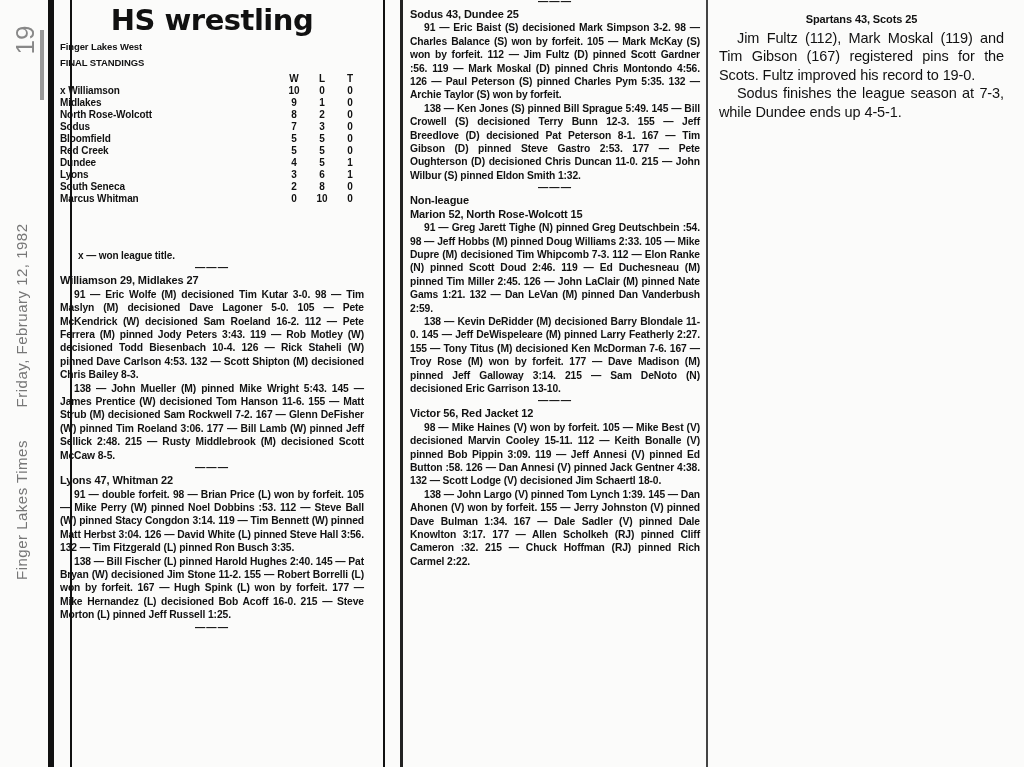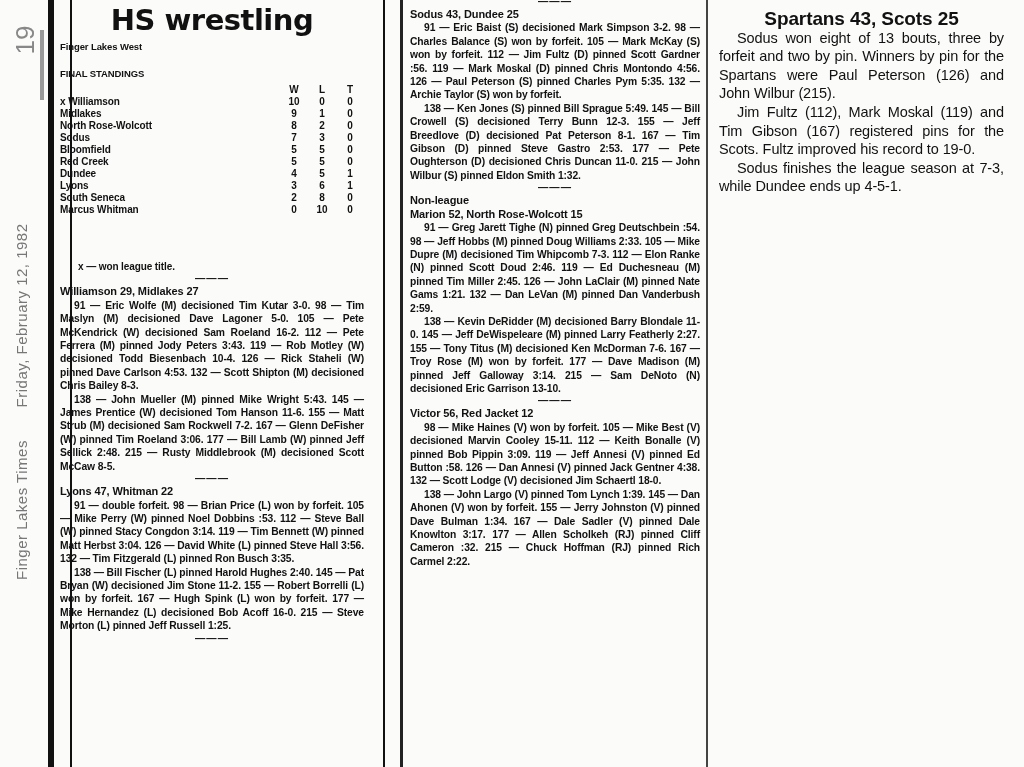--- a/index.html
+++ b/index.html
@@ -51,21 +51,21 @@
     line-height: 34px;
   }
   .subhead { text-align: left; font-size: 9.5px; line-height: 12px; margin-top: 4px; }
   table.stand { width: 100%; border-collapse: collapse; margin-top: 4px; font-size: 10px; }
   table.stand td, table.stand th { padding: 0; line-height: 12px; font-weight: bold; }
   table.stand .n { width: 28px; text-align: center; }
   .note { padding-left: 18px; font-size: 10px; margin-top: 44px; }
   .sep { text-align: center; letter-spacing: 1px; line-height: 12px; }
   .head { font-size: 11px; }
   .para { text-indent: 14px; margin: 0; }
-  .c3 .head3 { text-align: center; font-weight: bold; font-size: 19px; }
+  .c3 .head3 { text-align: center; font-weight: bold; font-size: 11px; }
   .c3 .para { text-indent: 18px; }
 </style>
 </head>
 <body>
 
 <div class="side-label">
   <div class="side-page">19</div>
   <div class="side-text">
     <span>Finger Lakes Times</span>
     &nbsp;&nbsp;&nbsp;&nbsp;&nbsp;
@@ -75,21 +75,21 @@
 <div class="rule-gray"></div>
 <div class="rule-left"></div>
 
 <div class="col-box col1"></div>
 <div class="col2-rule-l"></div>
 <div class="col2-rule-r"></div>
 
 <div class="col c1">
   <div class="title">HS wrestling</div>
   <div class="subhead">Finger Lakes West</div>
-  <div class="subhead" style="margin-top:15px">FINAL STANDINGS</div>
+  <div class="subhead" style="margin-top:4px">FINAL STANDINGS</div>
   <table class="stand">
     <tbody>
         <tr>
       <td></td>
       <td class="n">W</td>
       <td class="n">L</td>
       <td class="n">T</td>
     </tr>
     </tbody>
       <tbody id="stand-body">
@@ -178,16 +178,15 @@
   <p class="para">91 — Greg Jarett Tighe (N) pinned Greg Deutschbein :54. 98 — Jeff Hobbs (M) pinned Doug Williams 2:33. 105 — Mike Dupre (M) decisioned Tim Whipcomb 7-3. 112 — Elon Ranke (N) pinned Scott Doud 2:46. 119 — Ed Duchesneau (M) pinned Tim Miller 2:45. 126 — John LaClair (M) pinned Nate Gams 1:21. 132 — Dan LeVan (M) pinned Dan Vanderbush 2:59.</p>
   <p class="para">138 — Kevin DeRidder (M) decisioned Barry Blondale 11-0. 145 — Jeff DeWispeleare (M) pinned Larry Featherly 2:27. 155 — Tony Titus (M) decisioned Ken McDorman 7-6. 167 — Troy Rose (M) won by forfeit. 177 — Dave Madison (M) pinned Jeff Galloway 3:14. 215 — Sam DeNoto (N) decisioned Eric Garrison 13-10.</p>
   <div class="sep">———</div>
   <div class="head">Victor 56, Red Jacket 12</div>
   <p class="para">98 — Mike Haines (V) won by forfeit. 105 — Mike Best (V) decisioned Marvin Cooley 15-11. 112 — Keith Bonalle (V) pinned Bob Pippin 3:09. 119 — Jeff Annesi (V) pinned Ed Button :58. 126 — Dan Annesi (V) pinned Jack Gentner 4:38. 132 — Scott Lodge (V) decisioned Jim Schaertl 18-0.</p>
   <p class="para">138 — John Largo (V) pinned Tom Lynch 1:39. 145 — Dan Ahonen (V) won by forfeit. 155 — Jerry Johnston (V) pinned Dave Bulman 1:34. 167 — Dale Sadler (V) pinned Dale Knowlton 3:17. 177 — Allen Scholkeh (RJ) pinned Cliff Cameron :32. 215 — Chuck Hoffman (RJ) pinned Rich Carmel 2:22.</p>
 </div>
 
 <div class="col c3" style="top:10px">
   <div class="head3">Spartans 43, Scots 25</div>
-  <p class="para">Sodus won eight of 13 bouts, three by forfeit and two by pin. Winners by pin for the Spartans were Paul Peterson (126) and John Wilbur (215).</p>
   <p class="para">Jim Fultz (112), Mark Moskal (119) and Tim Gibson (167) registered pins for the Scots. Fultz improved his record to 19-0.</p>
   <p class="para">Sodus finishes the league season at 7-3, while Dundee ends up 4-5-1.</p>
 </div>
 
 </body></html>

